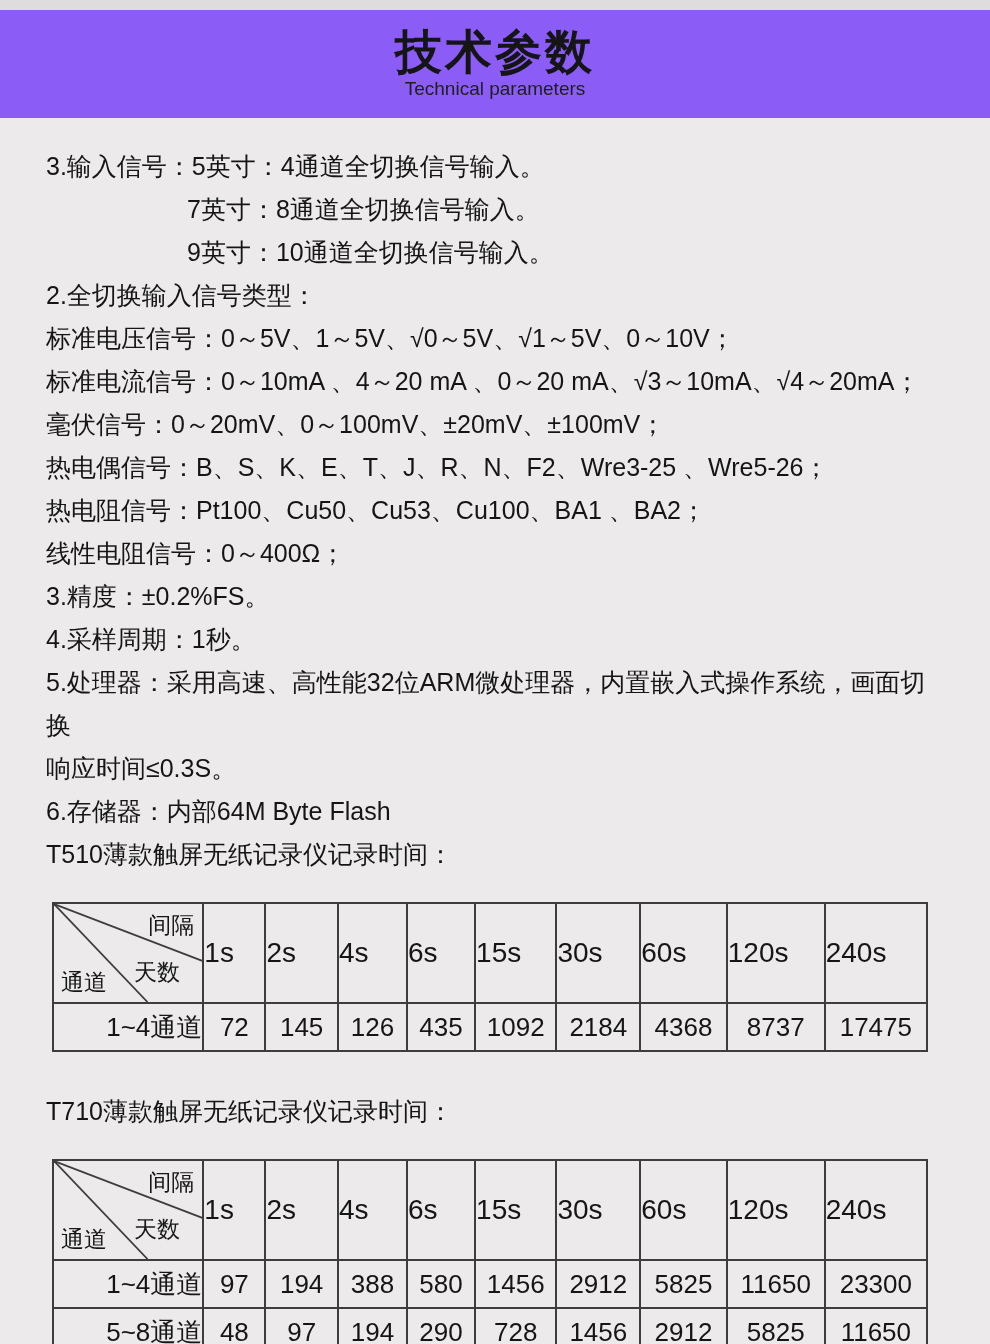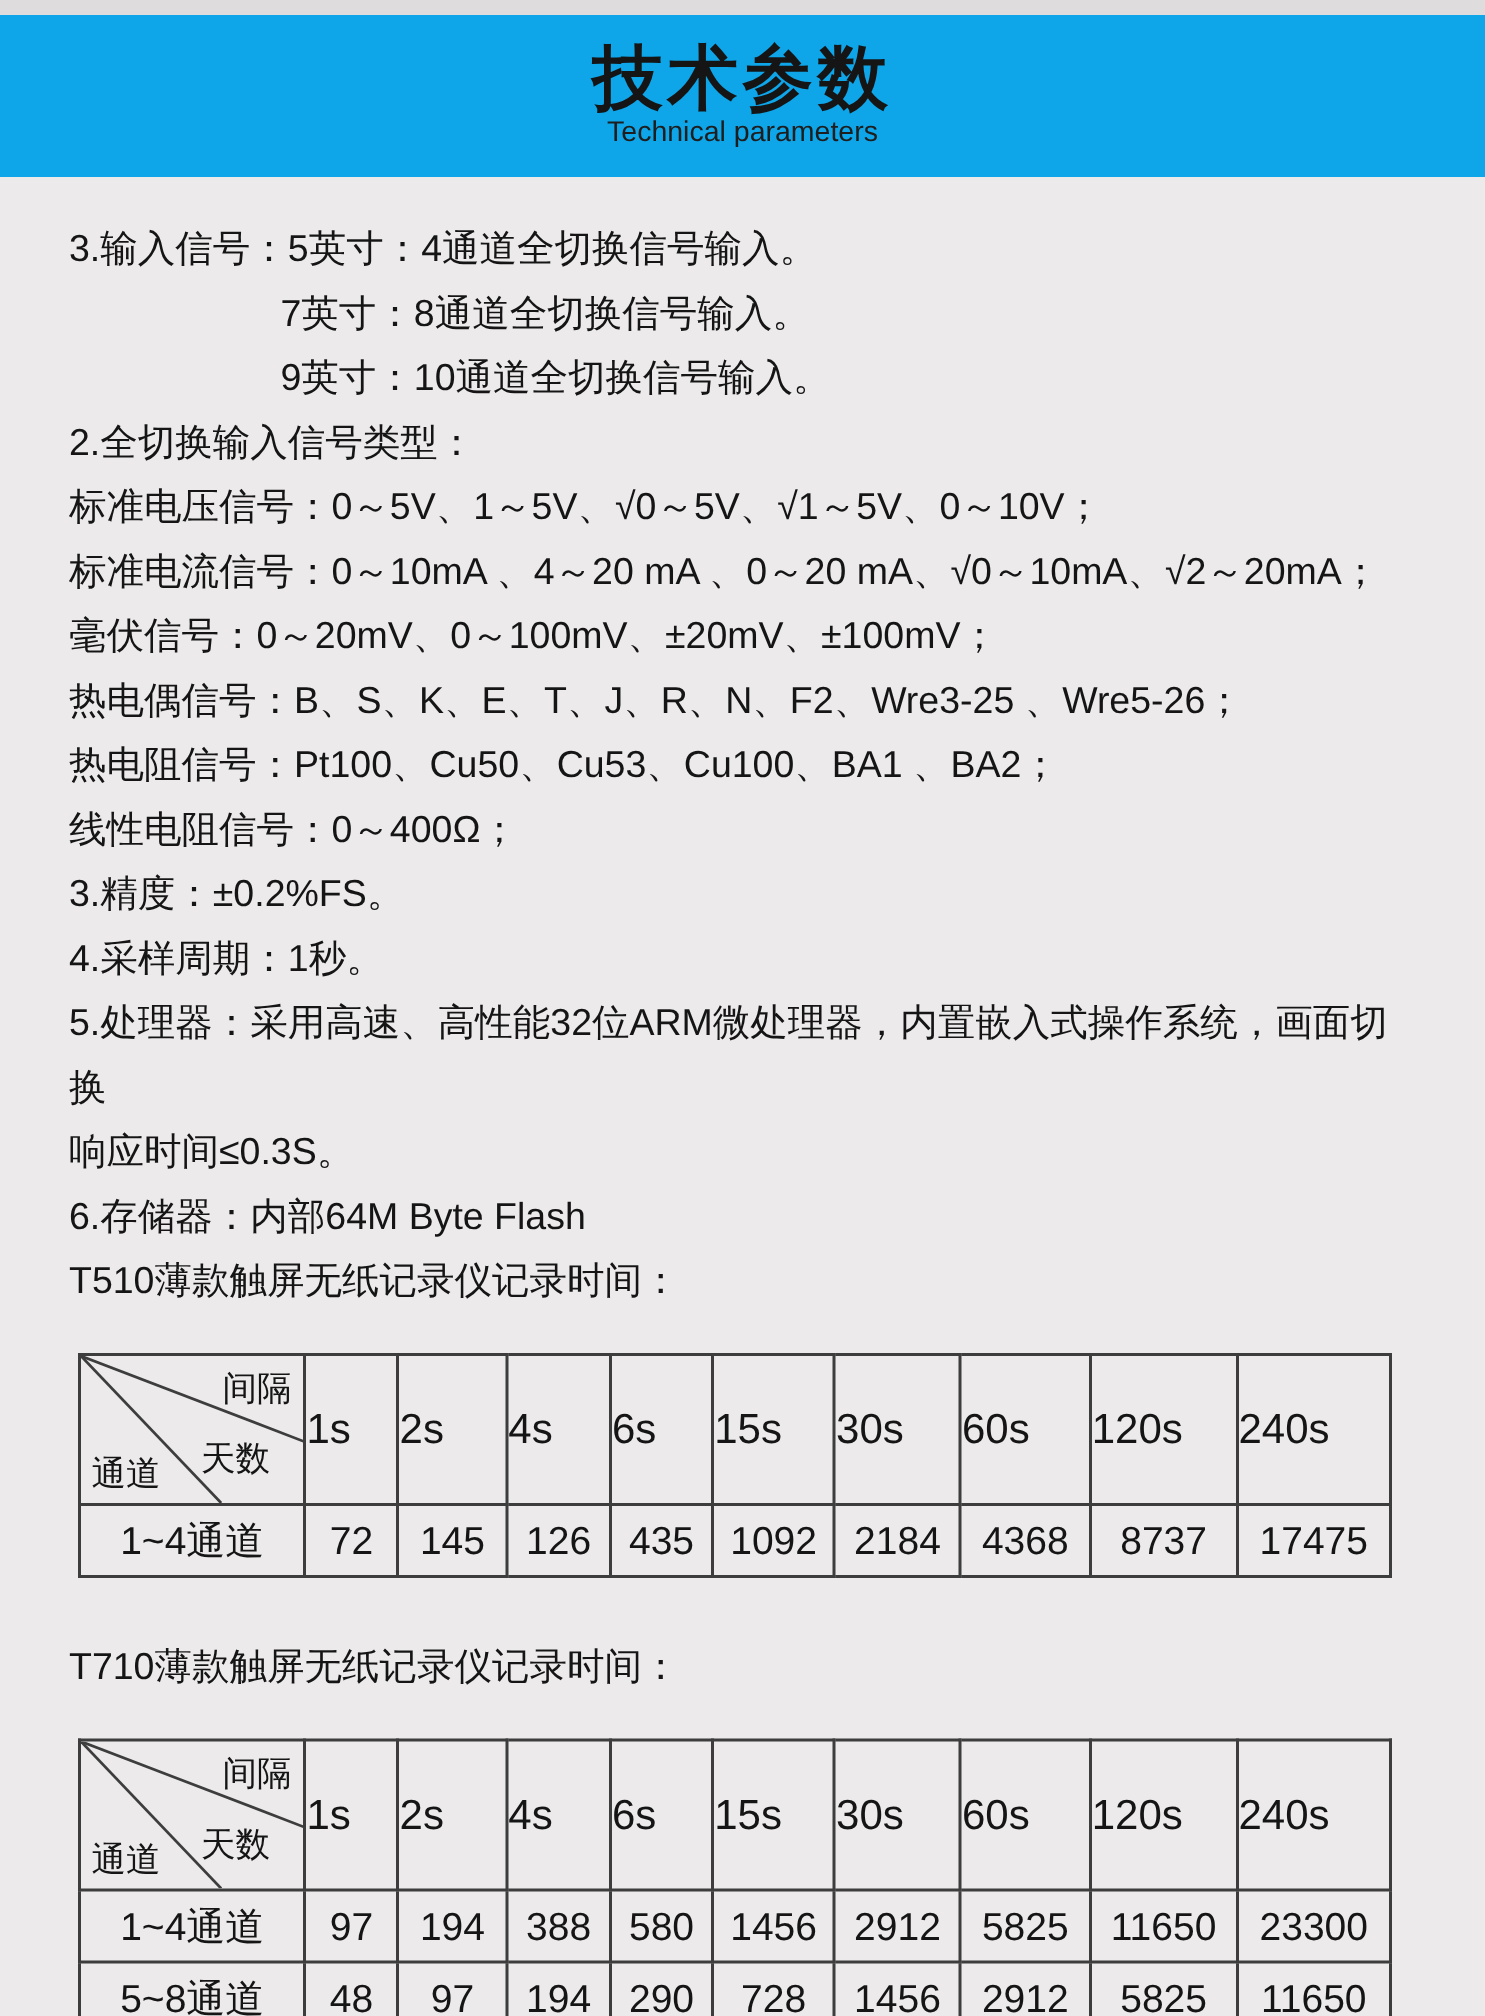--- a/index.html
+++ b/index.html
@@ -11,21 +11,21 @@
     color: #151515;
     font-family: "Liberation Sans", "DejaVu Sans", sans-serif;
     overflow: hidden;
   }
   .top-strip {
     height: 10px;
     background: #dedcdc;
   }
   .banner {
     height: 108px;
-    background: #0ea5e9;
+    background: #8b5cf6;
     text-align: center;
   }
   .banner .title {
     margin: 0;
     padding-top: 16px;
     font-size: 47px;
     line-height: 52px;
     font-weight: 700;
     letter-spacing: 3px;
   }
@@ -59,21 +59,21 @@
     table-layout: fixed;
   }
   table.data-tbl th, table.data-tbl td {
     border: 2px solid #3d3d3d;
     font-weight: 400;
     padding: 0;
   }
   table.data-tbl tr.head { height: 100px; }
   table.data-tbl tr.datarow { height: 48px; }
   th.colhead { font-size: 28px; text-align: left; }
-  td.rowlabel { font-size: 26px; text-align: center; padding-left: 10px; }
+  td.rowlabel { font-size: 26px; text-align: right; padding-left: 10px; }
   td.val { font-size: 26px; text-align: center; }
   td.corner {
     position: relative;
     overflow: hidden;
   }
   td.corner svg.diag {
     position: absolute;
     left: 0; top: 0;
     width: 100%; height: 100%;
   }
@@ -98,21 +98,21 @@
   </div>
 
   <div class="content">
 
     <div>
       <p class="spec">3.输入信号：5英寸：4通道全切换信号输入。</p>
       <p class="spec indent">7英寸：8通道全切换信号输入。</p>
       <p class="spec indent">9英寸：10通道全切换信号输入。</p>
       <p class="spec">2.全切换输入信号类型：</p>
       <p class="spec">标准电压信号：0～5V、1～5V、√0～5V、√1～5V、0～10V；</p>
-      <p class="spec">标准电流信号：0～10mA 、4～20 mA 、0～20 mA、√0～10mA、√2～20mA；</p>
+      <p class="spec">标准电流信号：0～10mA 、4～20 mA 、0～20 mA、√3～10mA、√4～20mA；</p>
       <p class="spec">毫伏信号：0～20mV、0～100mV、±20mV、±100mV；</p>
       <p class="spec">热电偶信号：B、S、K、E、T、J、R、N、F2、Wre3-25 、Wre5-26；</p>
       <p class="spec">热电阻信号：Pt100、Cu50、Cu53、Cu100、BA1 、BA2；</p>
       <p class="spec">线性电阻信号：0～400Ω；</p>
       <p class="spec">3.精度：±0.2%FS。</p>
       <p class="spec">4.采样周期：1秒。</p>
       <p class="spec">5.处理器：采用高速、高性能32位ARM微处理器，内置嵌入式操作系统，画面切换</p>
       <p class="spec">响应时间≤0.3S。</p>
       <p class="spec">6.存储器：内部64M Byte Flash</p>
     </div>

